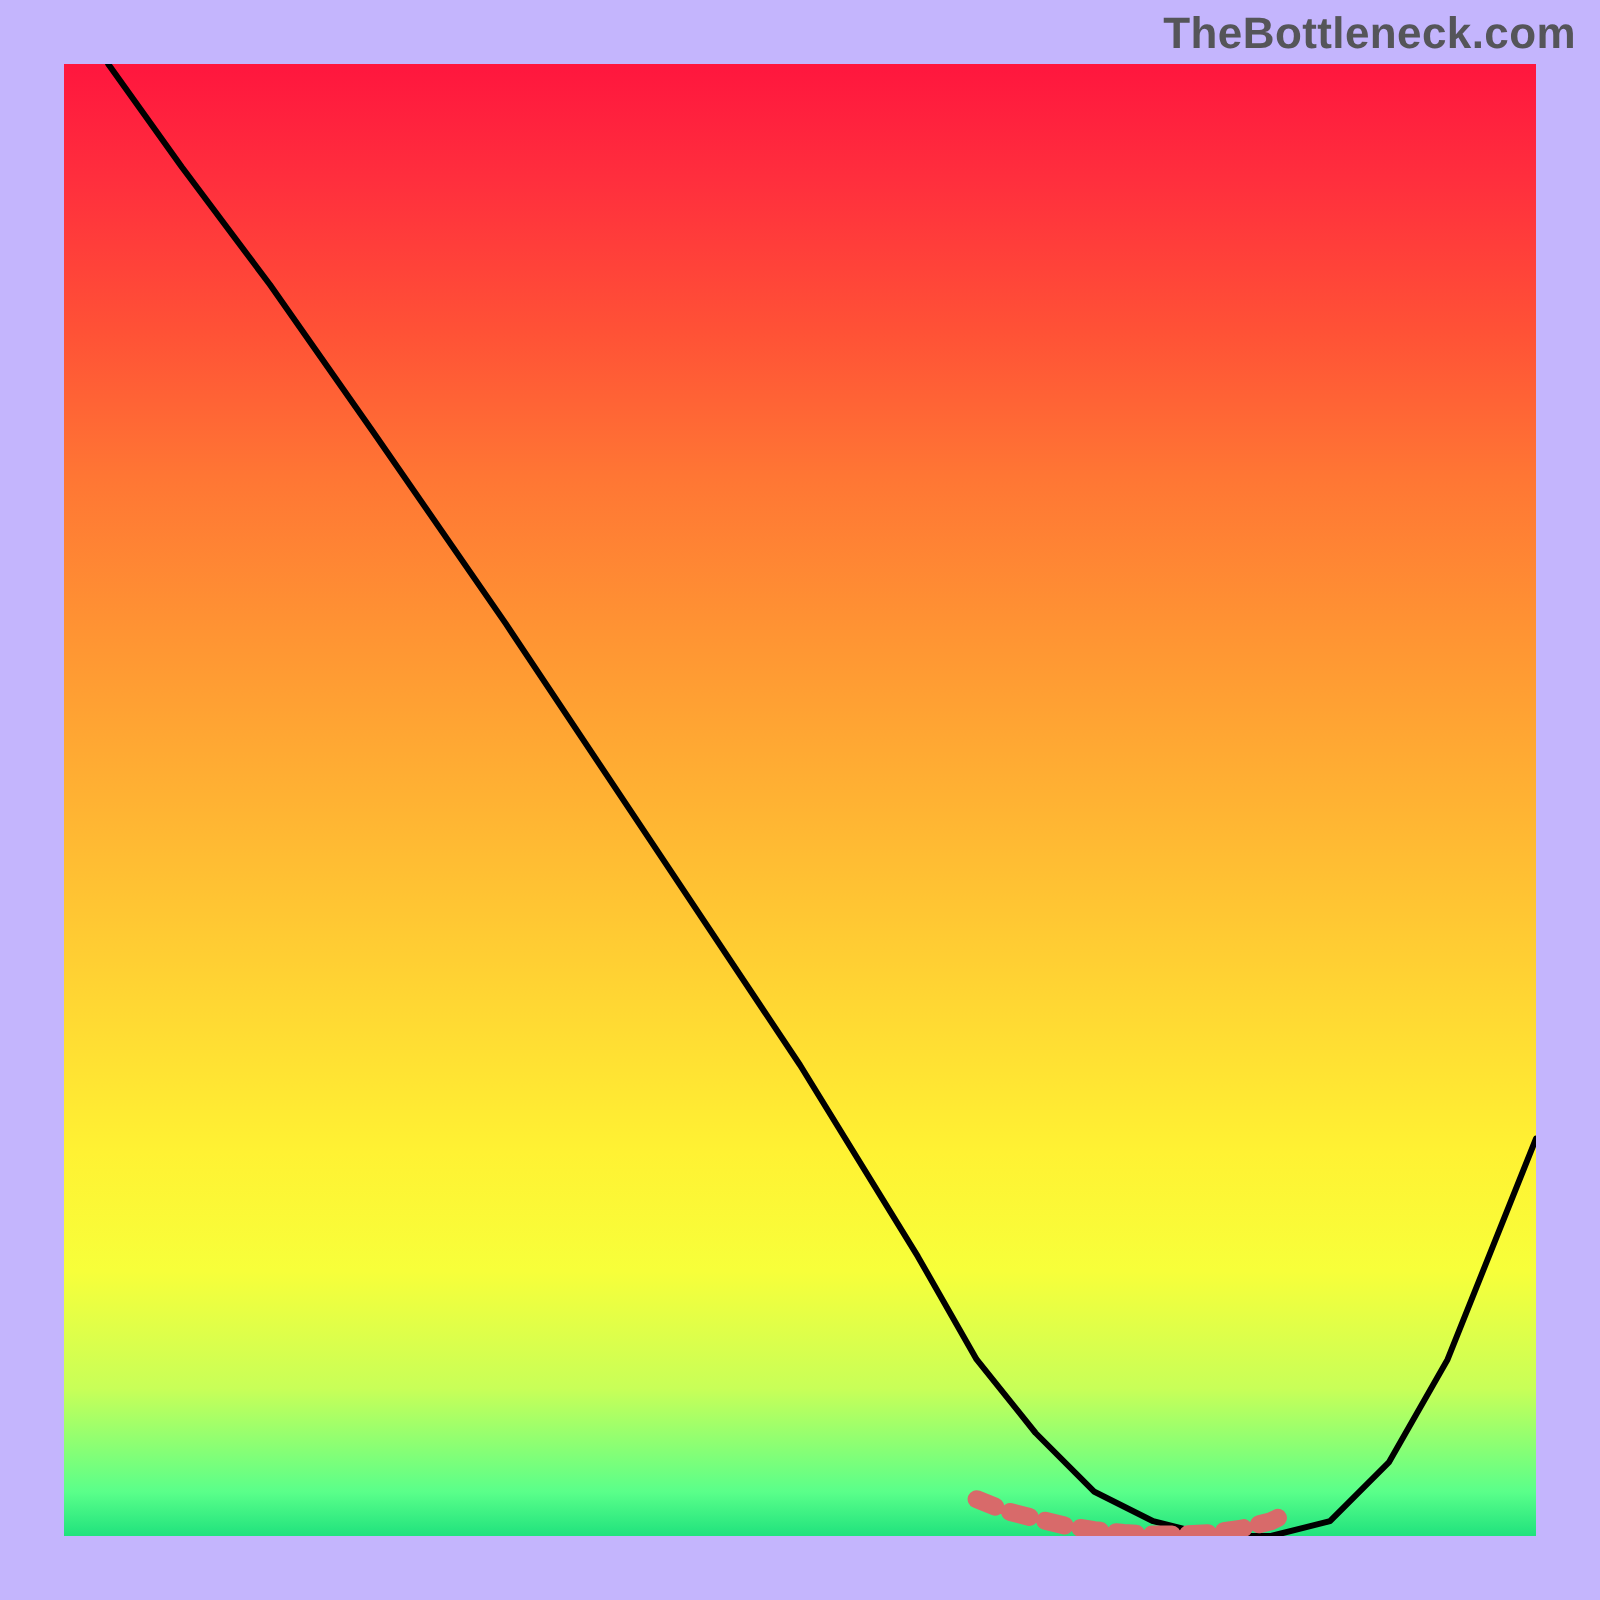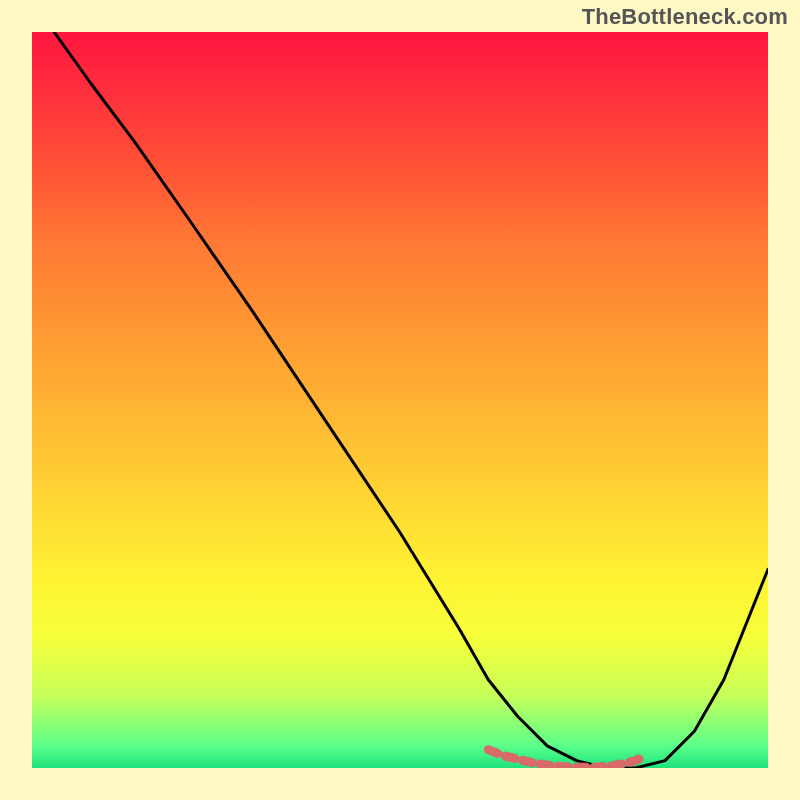--- a/index.html
+++ b/index.html
@@ -8,21 +8,21 @@
     width: 800px;
     height: 800px;
     background: #000;
     overflow: hidden;
     font-family: Arial, Helvetica, sans-serif;
   }
   .frame {
     position: relative;
     width: 800px;
     height: 800px;
-    background: #fef9c3;
+    background: #c4b5fd;
   }
   .watermark {
     position: absolute;
     top: 4px;
     right: 12px;
     color: #555559;
     font-size: 22px;
     font-weight: 600;
     letter-spacing: 0.2px;
     font-family: Arial, sans-serif;

